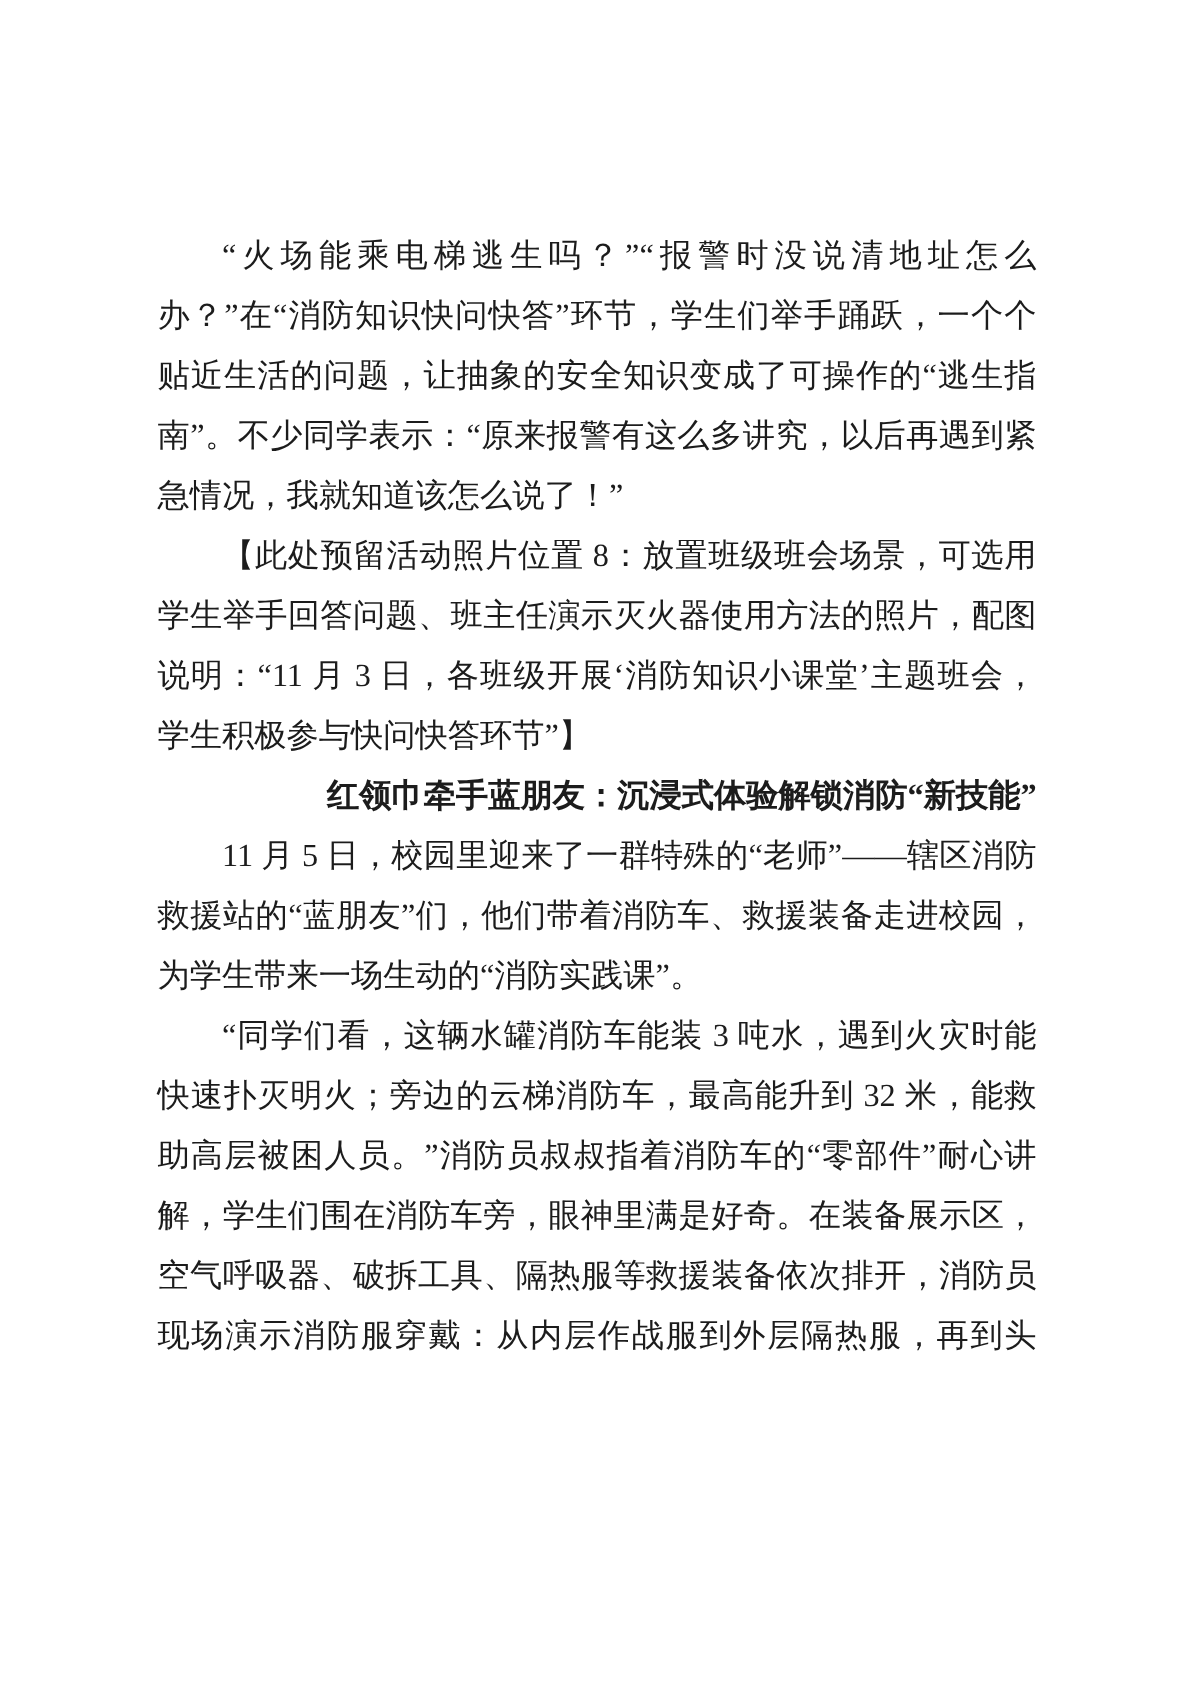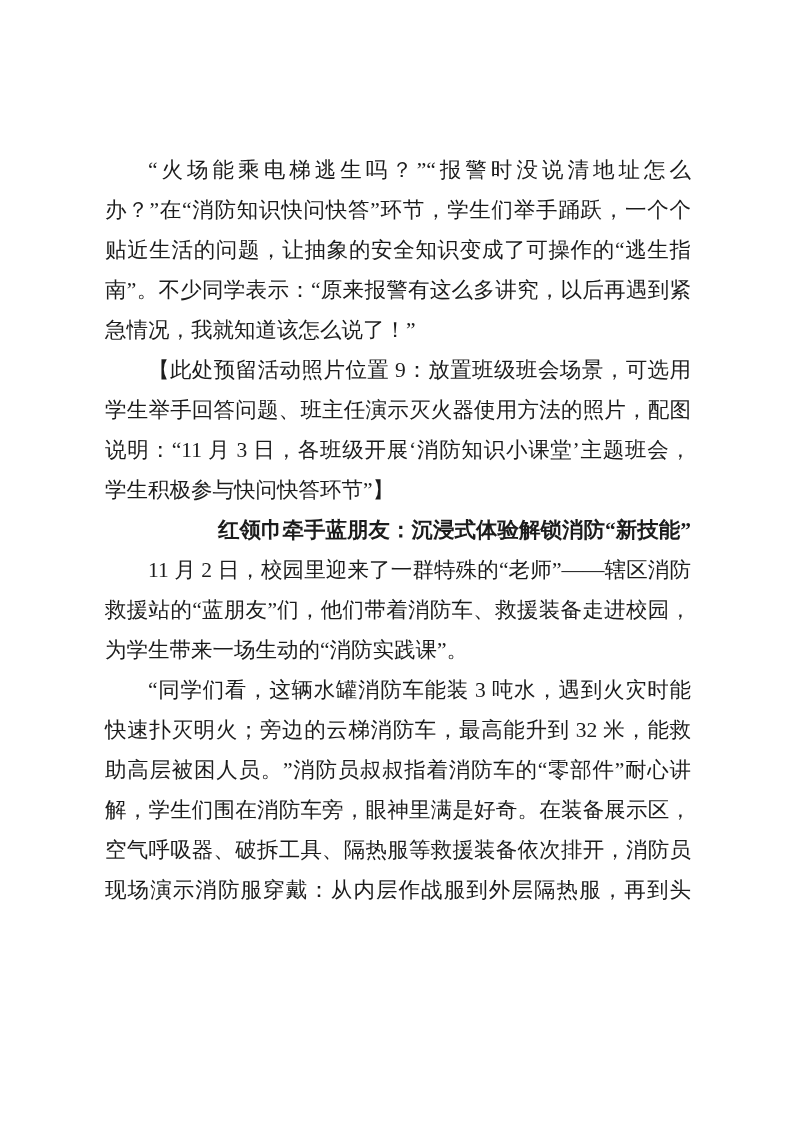--- a/index.html
+++ b/index.html
@@ -37,18 +37,18 @@
     font-weight: 700;
     text-align: right;
   }
 </style>
 </head>
 <body>
 
 <div class="page">
   <div class="content">
     <p class="para">“火场能乘电梯逃生吗？”“报警时没说清地址怎么办？”在“消防知识快问快答”环节，学生们举手踊跃，一个个贴近生活的问题，让抽象的安全知识变成了可操作的“逃生指南”。不少同学表示：“原来报警有这么多讲究，以后再遇到紧急情况，我就知道该怎么说了！”</p>
-    <p class="para">【此处预留活动照片位置 9：放置班级班会场景，可选用学生举手回答问题、班主任演示灭火器使用方法的照片，配图说明：“11 月 3 日，各班级开展‘消防知识小课堂’主题班会，学生积极参与快问快答环节”】</p>
+    <p class="para">【此处预留活动照片位置 8：放置班级班会场景，可选用学生举手回答问题、班主任演示灭火器使用方法的照片，配图说明：“11 月 3 日，各班级开展‘消防知识小课堂’主题班会，学生积极参与快问快答环节”】</p>
     <p class="para heading">红领巾牵手蓝朋友：沉浸式体验解锁消防“新技能”</p>
-    <p class="para">11 月 2 日，校园里迎来了一群特殊的“老师”——辖区消防救援站的“蓝朋友”们，他们带着消防车、救援装备走进校园，为学生带来一场生动的“消防实践课”。</p>
+    <p class="para">11 月 5 日，校园里迎来了一群特殊的“老师”——辖区消防救援站的“蓝朋友”们，他们带着消防车、救援装备走进校园，为学生带来一场生动的“消防实践课”。</p>
     <p class="para">“同学们看，这辆水罐消防车能装 3 吨水，遇到火灾时能快速扑灭明火；旁边的云梯消防车，最高能升到 32 米，能救助高层被困人员。”消防员叔叔指着消防车的“零部件”耐心讲解，学生们围在消防车旁，眼神里满是好奇。在装备展示区，空气呼吸器、破拆工具、隔热服等救援装备依次排开，消防员现场演示消防服穿戴：从内层作战服到外层隔热服，再到头盔、手套、靴子，一套衣服穿下来要近 10 分钟，“这套衣服能抵御高温，但穿上后很闷热，夏天出警时，我们的衣服经常能拧出</p>
   </div>
 </div>
 
 </body></html>

